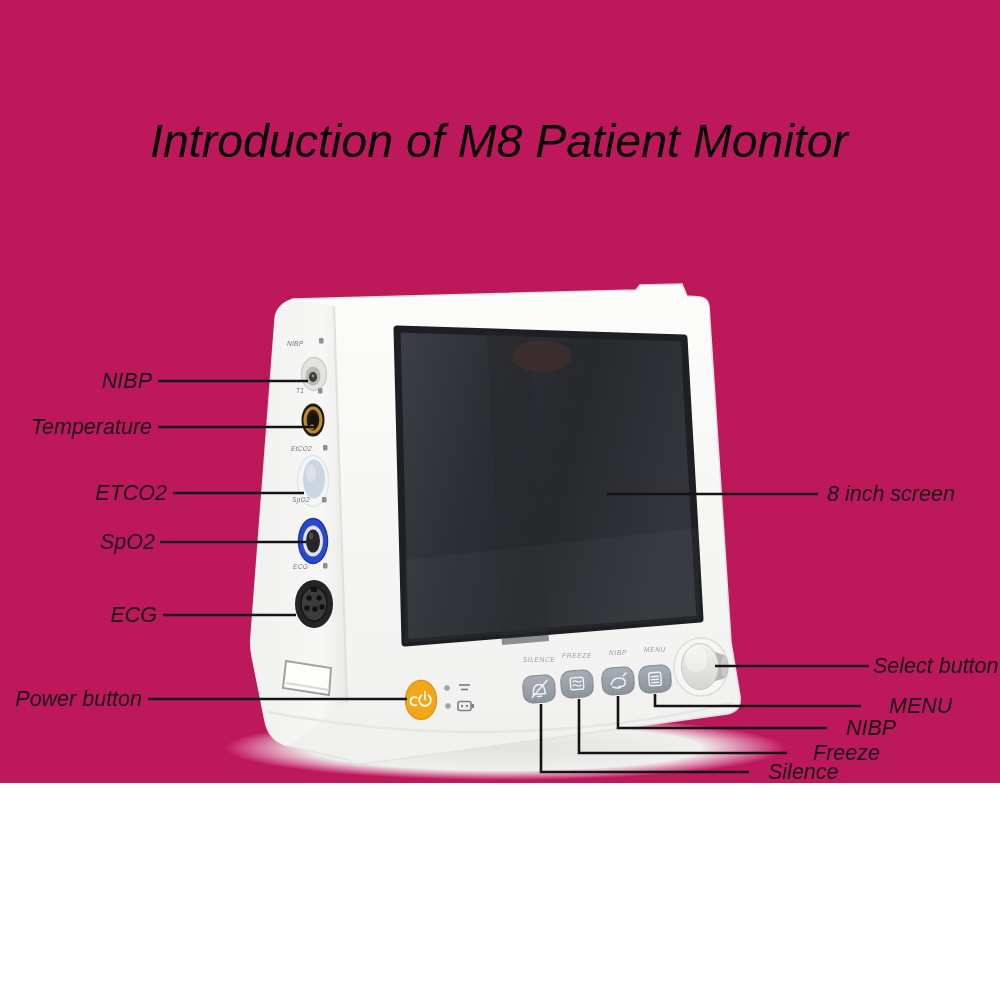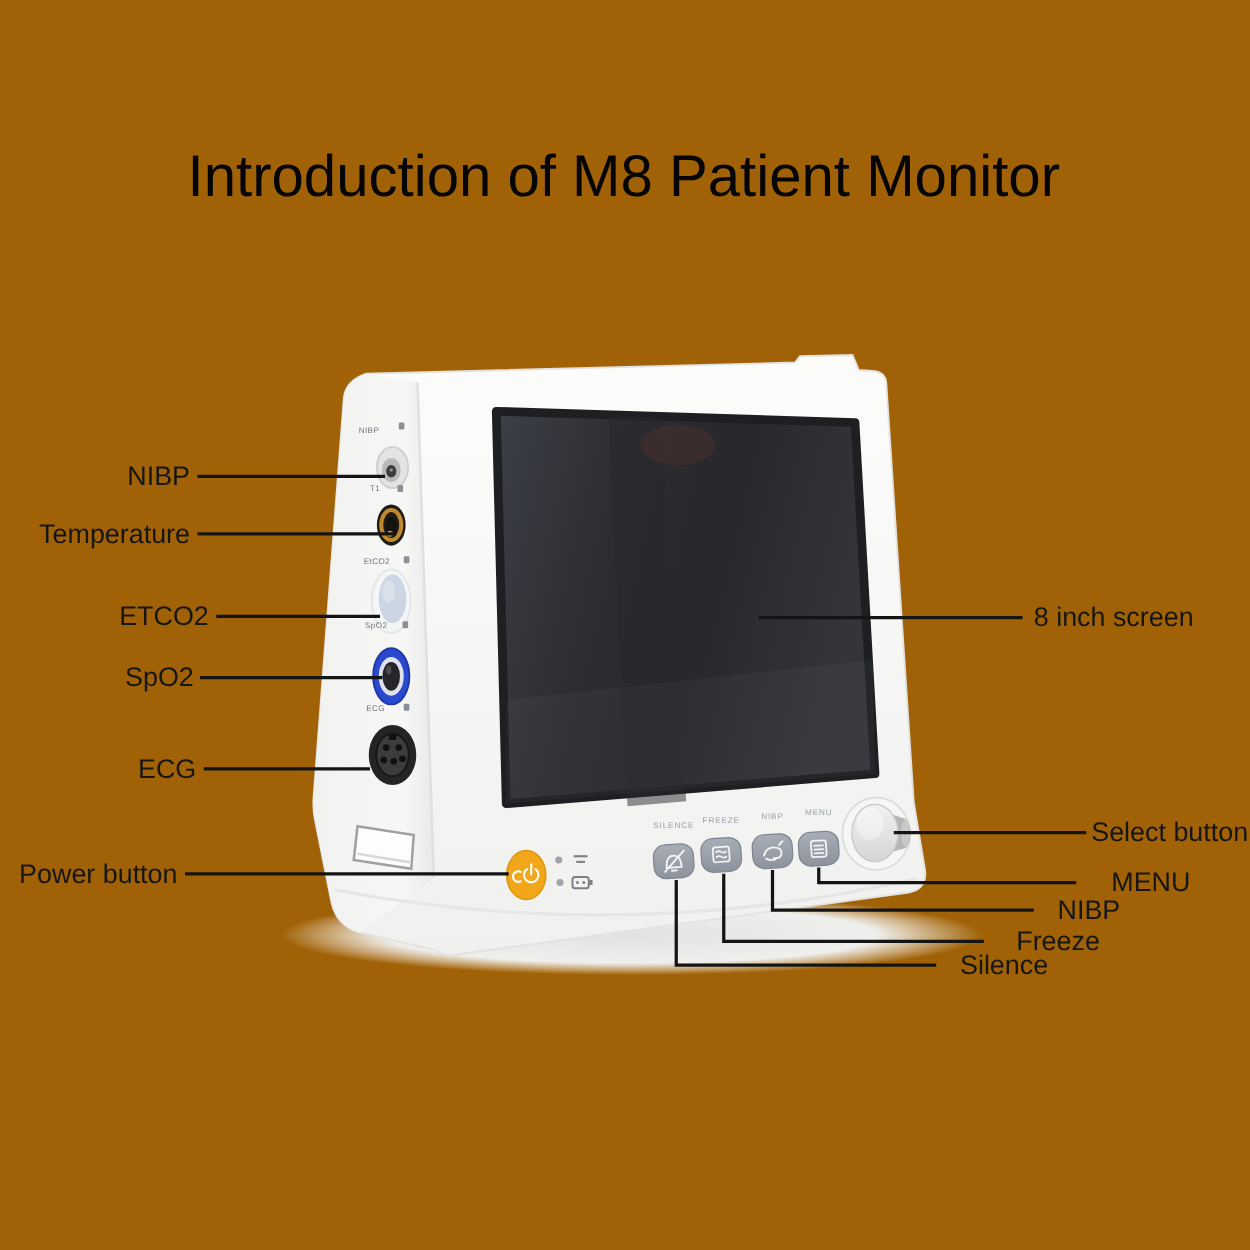--- a/index.html
+++ b/index.html
@@ -1,17 +1,17 @@
 <!DOCTYPE html>
 <html><head>
 <meta charset="utf-8">
 <style>
   html,body{margin:0;padding:0;background:#ffffff;}
-  .canvas{position:relative;width:1000px;height:1000px;background:#a16207;overflow:hidden;
-          font-family:"Liberation Sans", sans-serif;}
+  .canvas{position:relative;width:1000px;height:783px;background:#be185d;overflow:hidden;
+          font-family:"Liberation Sans", sans-serif;font-style:italic;}
   svg{position:absolute;inset:0;display:block;}
   .title-text{font-size:47px;fill:#050505;font-family:"Liberation Sans",sans-serif;}
   .callout{font-size:21.5px;fill:#161616;font-family:"Liberation Sans",sans-serif;}
   .port-label{font-size:6.5px;fill:#70747b;letter-spacing:.3px;}
   .btn-label{font-size:6.5px;fill:#989ea7;letter-spacing:.7px;}
   .leader{stroke:#141414;stroke-width:2.6;fill:none;}
 </style>
 </head>
 <body>
 

